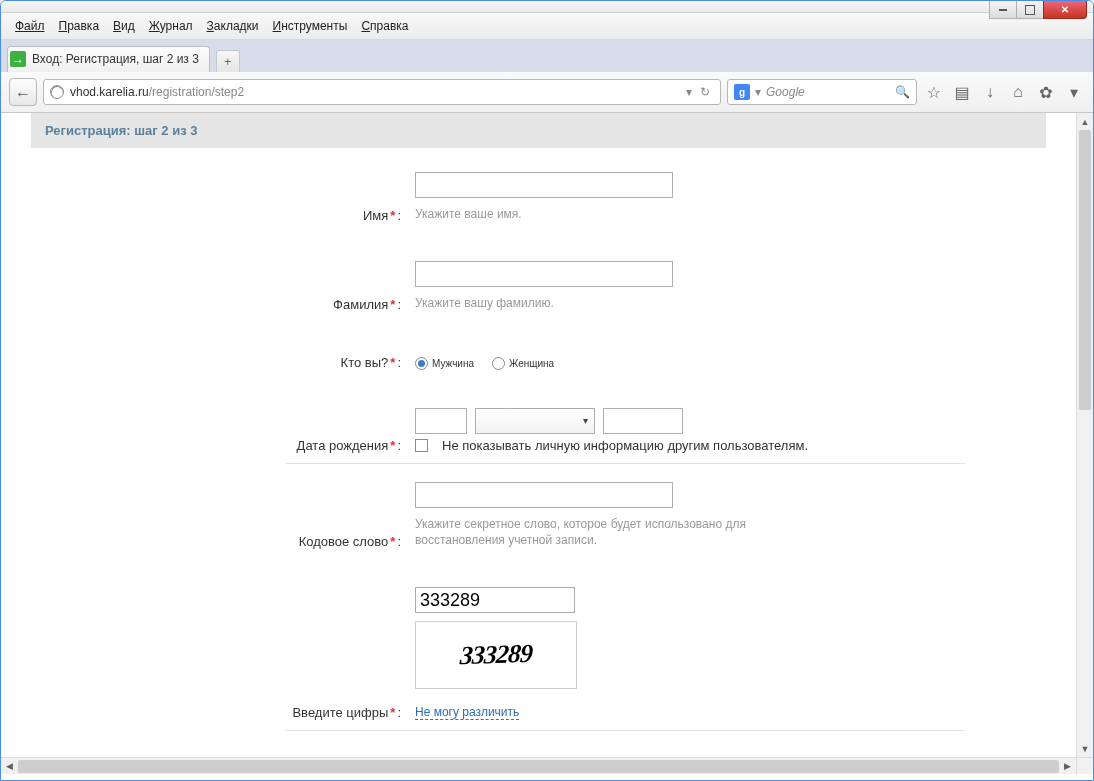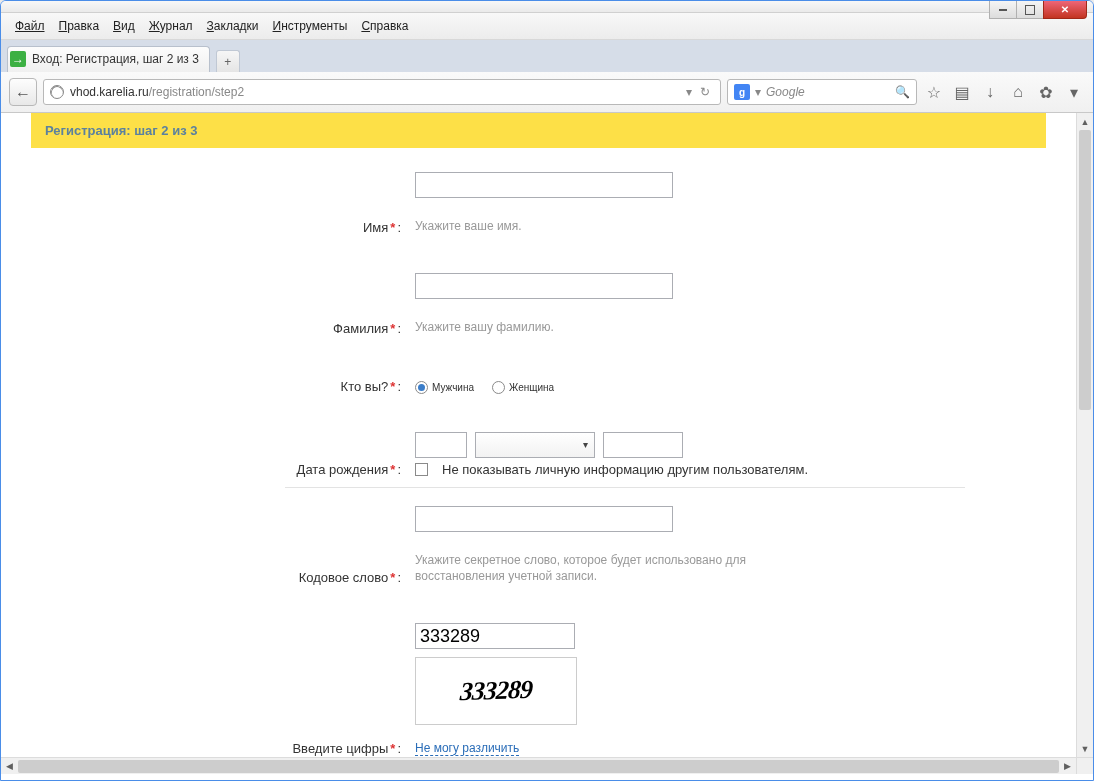--- a/index.html
+++ b/index.html
@@ -41,34 +41,34 @@
 .vscroll { position: absolute; top: 0; right: 0; bottom: 17px; width: 17px; background: #f0f0f0; border-left: 1px solid #dcdcdc; }
 .vscroll-btn { height: 17px; background: #f0f0f0; display: flex; align-items: center; justify-content: center; color: #606060; font-size: 9px; }
 .vscroll-thumb { position: absolute; top: 17px; left: 2px; right: 2px; height: 280px; background: #cdcdcd; border-radius: 2px; }
 .vscroll .down { position: absolute; bottom: 0; width: 100%; }
 .hscroll { position: absolute; left: 0; right: 17px; bottom: 0; height: 17px; background: #f0f0f0; border-top: 1px solid #dcdcdc; display: flex; align-items: center; }
 .hscroll-btn { width: 17px; height: 17px; display: flex; align-items: center; justify-content: center; color: #606060; font-size: 9px; }
 .hscroll-thumb { flex: 1; height: 13px; margin: 0 0; background: #cdcdcd; border-radius: 2px; }
 .scroll-corner { position: absolute; right: 0; bottom: 0; width: 17px; height: 17px; background: #f0f0f0; border-left: 1px solid #dcdcdc; border-top: 1px solid #dcdcdc; }
 
 .content { padding: 0 24px 0 24px; margin-right: 17px; height: calc(100% - 17px); overflow: hidden; }
-.page-header { background: #fde047; padding: 10px 14px; margin: 0 6px 24px 6px; color: #5b819e; font-weight: bold; font-size: 13px; }
+.page-header { background: #e5e5e5; padding: 10px 14px; margin: 0 6px 24px 6px; color: #5b819e; font-weight: bold; font-size: 13px; }
 
 .form { margin-left: 80px; }
 .form-row { display: flex; align-items: flex-end; margin-bottom: 6px; }
 .form-label { width: 310px; text-align: right; padding: 5px 6px 0 0; color: #333; font-size: 13px; }
 .req { color: #d33; font-weight: bold; padding: 0 2px; }
 .colon { padding-right: 8px; }
 .form-field { display: flex; flex-direction: column; }
 .text-input { width: 258px; height: 26px; border: 1px solid #abadb3; padding: 2px 4px; font-size: 14px; }
 .text-input.small { width: 52px; }
 .select-input { width: 120px; height: 26px; border: 1px solid #abadb3; background: linear-gradient(#fff,#f2f2f2); display: flex; align-items: center; justify-content: flex-end; padding: 0 6px; color: #333; }
 .select-input::after { content: "▾"; font-size: 10px; color: #444; }
 .text-input.year { width: 80px; }
-.hint { color: #999; font-size: 12px; margin-top: 20px; max-width: 340px; line-height: 1.4; }
+.hint { color: #999; font-size: 12px; margin-top: 8px; max-width: 340px; line-height: 1.4; }
 .form-gap { height: 32px; }
 .hr { border: none; border-top: 1px solid #e3e3e3; margin: 10px 0 18px 0; width: 680px; margin-left: auto; margin-right: 0; }
 .form .hr { margin-left: 180px; }
 
 .radio-row { display: flex; align-items: center; gap: 18px; padding-top: 4px; }
 .radio { width: 13px; height: 13px; border: 1px solid #8a8a8a; border-radius: 50%; display: inline-flex; align-items: center; justify-content: center; margin-right: 4px; vertical-align: middle; }
 .radio.checked::after { content: ""; width: 7px; height: 7px; background: #3b7dc9; border-radius: 50%; }
 .radio-label { color: #333; font-size: 10px; display: flex; align-items: center; }
 
 .date-group { display: flex; gap: 8px; }

